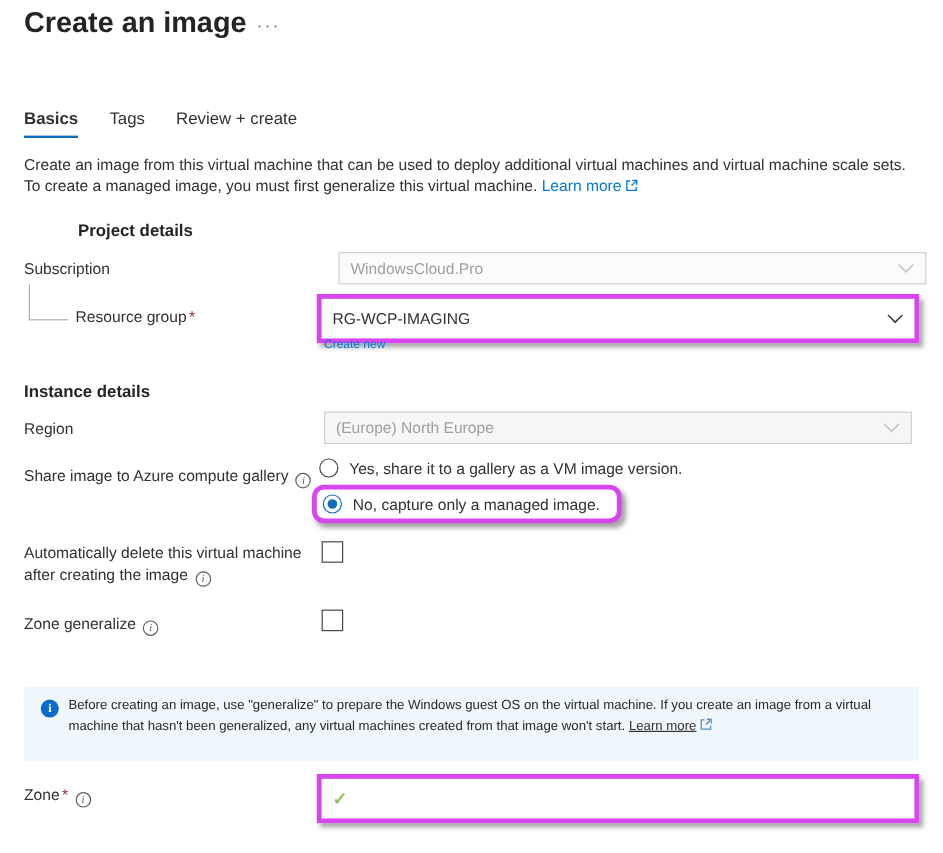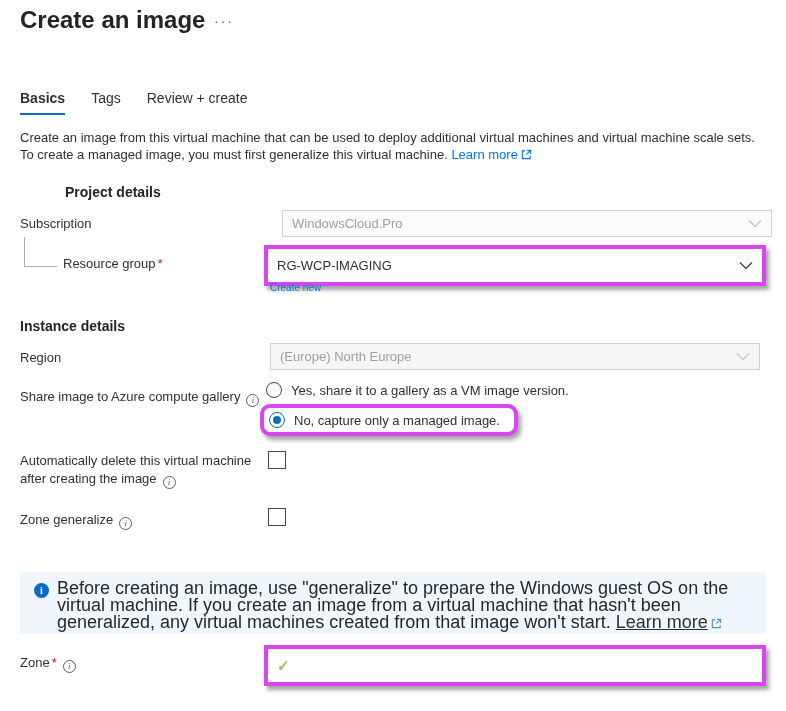--- a/index.html
+++ b/index.html
@@ -45,21 +45,21 @@
   .radio-ring.selected { border:1px solid #0f6cbd; }
   .radio-dot { width:8px; height:8px; border-radius:50%; background:#0f6cbd; }
   .radio-annot { display:inline-flex; align-items:center; padding:4px 14px 4px 5px;border-radius:10px; }
 
   .checkbox { width:18px; height:18px; border:1px solid #484644; background:#fff; cursor:pointer; }
 
   .banner { width:746px; height:62px; background:#eff6fc; border-radius:2px; }
   .banner-icon { width:15px; height:15px; border-radius:50%; background:#0b6bcb; color:#fff;
     display:flex; align-items:center; justify-content:center; font-size:10px; font-weight:700;
     font-family:"Liberation Serif", serif; }
-  .banner-text { font-size:18px; line-height:17px; color:#292827; width:676px; }
+  .banner-text { font-size:11px; line-height:17px; color:#292827; width:676px; }
   .banner-link { color:#323130; text-decoration:underline; cursor:pointer; }
 
   .name-input { border:none; outline:none; font-size:13px; color:#323130; width:430px; height:23px;
     font-family:"Liberation Sans", sans-serif; }
   .check-glyph { color:#92c353; font-size:15px; font-weight:700; }
 </style>
 </head>
 <body>
 
 <div class="page">

